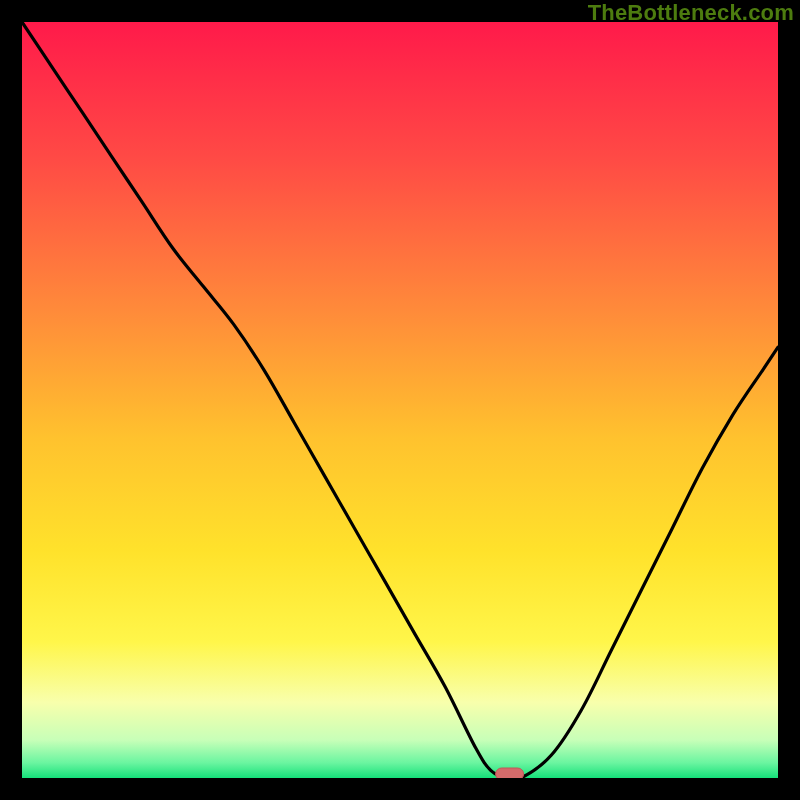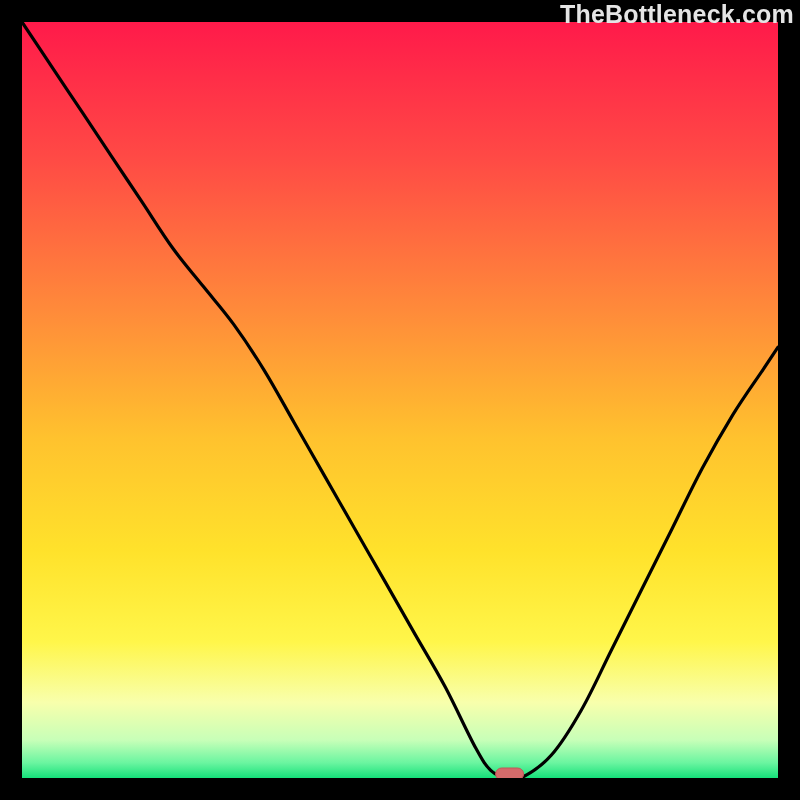--- a/index.html
+++ b/index.html
@@ -24,23 +24,23 @@
     top: 22px;
     width: 756px;
     height: 756px;
     overflow: hidden;
   }
   .watermark {
     position: absolute;
     top: 0px;
     right: 6px;
     font-family: Arial, Helvetica, sans-serif;
-    font-size: 25px;
+    font-size: 22px;
     font-weight: 600;
-    color: #e5e5e5;
+    color: #4d7c0f;
     letter-spacing: 0.2px;
     user-select: none;
   }
   svg { display: block; }
 </style>
 </head>
 <body>
 
 <div class="frame">
 

